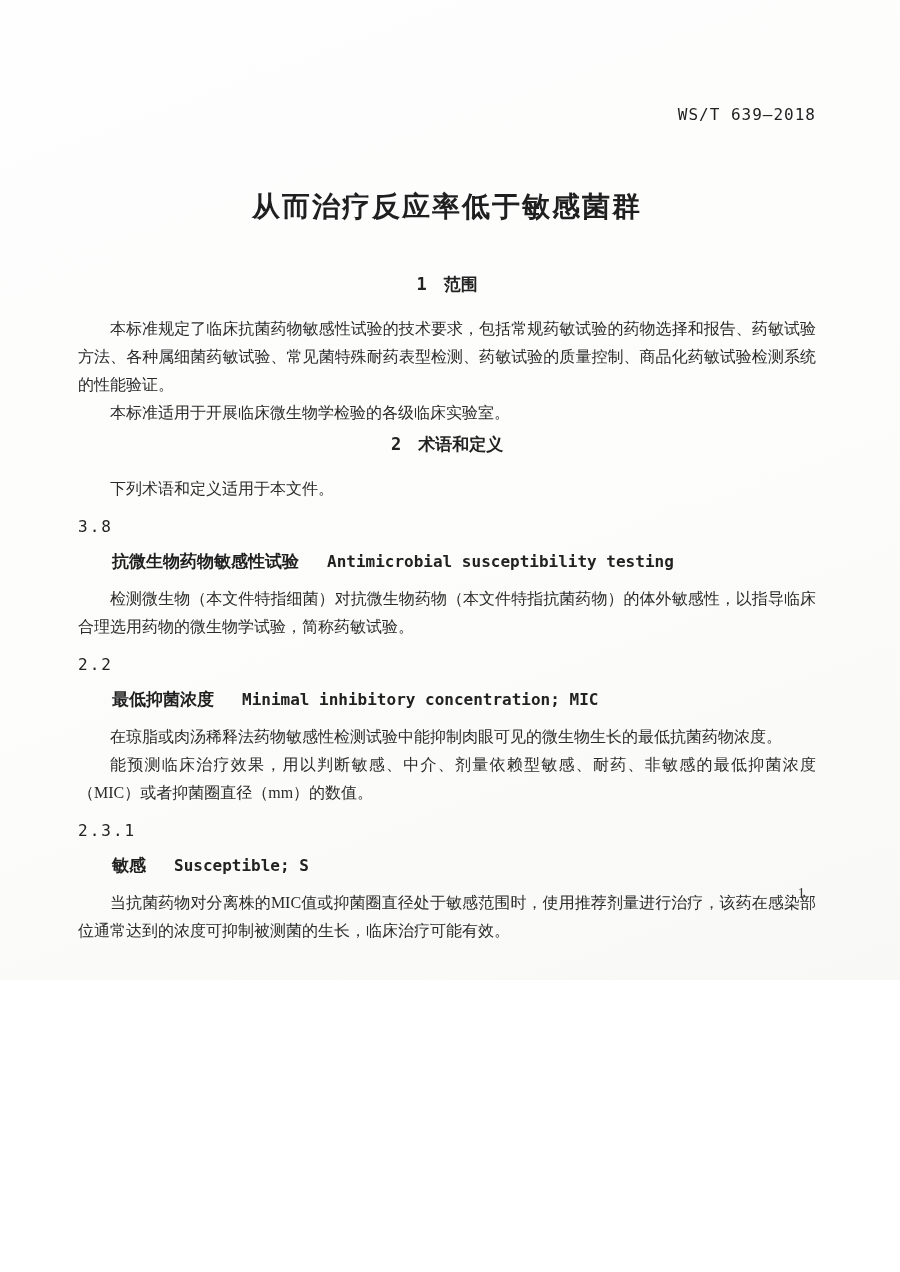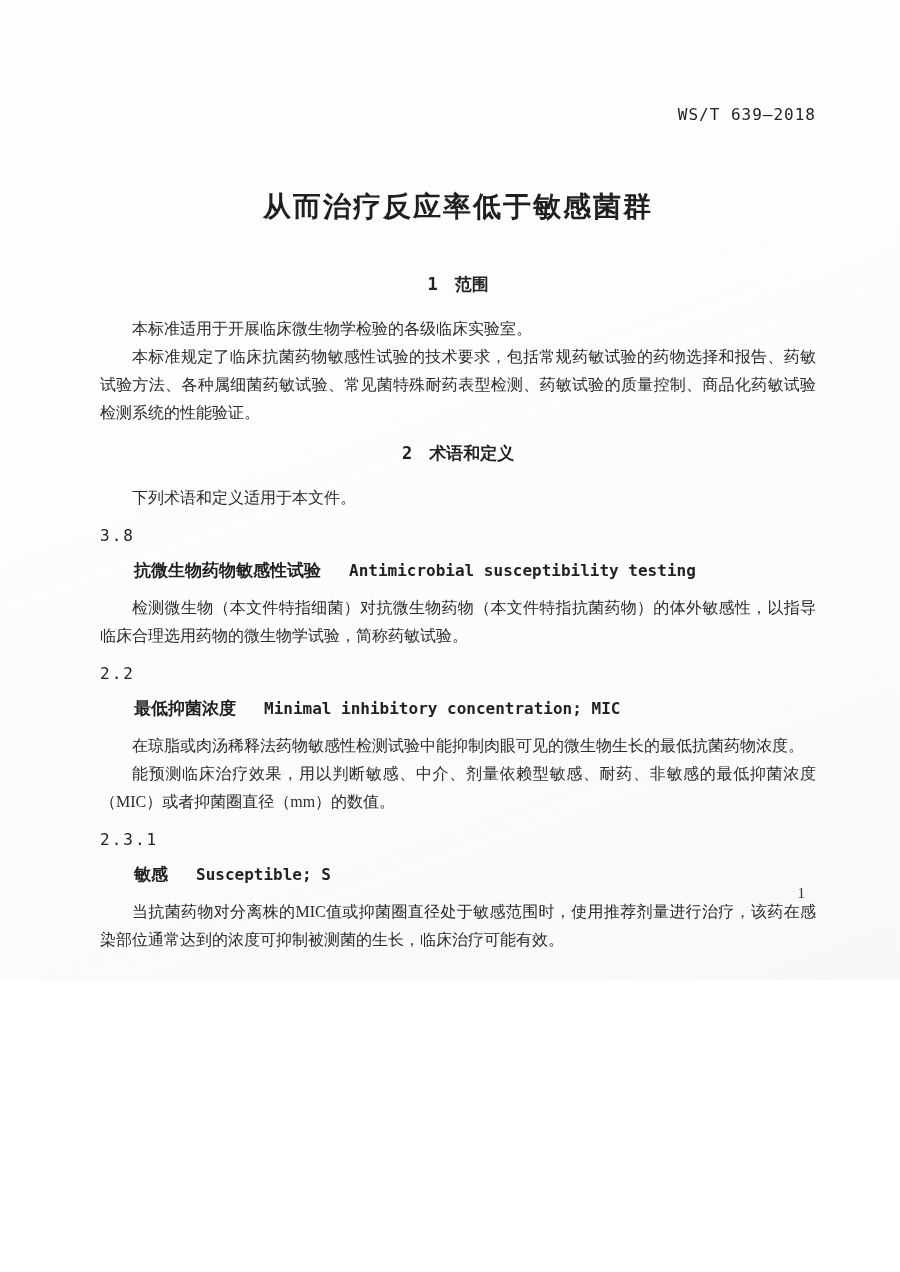--- a/index.html
+++ b/index.html
@@ -6,21 +6,21 @@
     margin: 0;
     padding: 0;
     background: #ffffff;
   }
   .page {
     position: relative;
     width: 900px;
     height: 980px;
     margin: 0 auto;
     box-sizing: border-box;
-    padding: 0 84px 0 100px;
+    padding: 0 84px 0 78px;
     background: linear-gradient(160deg, #fefefe 0%, #fcfcfb 60%, #f8f8f6 100%);
     color: #2b2b2b;
     font-family: "Liberation Serif", "DejaVu Serif", serif;
     overflow: hidden;
   }
   .doc-header {
     padding-top: 104px;
     text-align: right;
     line-height: 22px;
   }
@@ -60,21 +60,21 @@
   }
   .para {
     margin: 0;
     font-size: 16px;
     line-height: 28px;
     text-indent: 2em;
     text-align: justify;
     color: #2b2b2b;
   }
   .sec-terms {
-    margin-top: 14px;
+    margin-top: 5px;
   }
   .term-block {
     margin-top: 0;
   }
   .clause-num {
     font-family: "DejaVu Sans Mono", "Liberation Mono", monospace;
     font-size: 16px;
     line-height: 24px;
     letter-spacing: 2px;
     margin-top: 12px;
@@ -120,22 +120,22 @@
   </header>
 
   <h1 class="doc-title">从而治疗反应率低于敏感菌群</h1>
 
   <main class="content">
 
     <section class="sec">
       <div class="sec-heading">
         <span class="sec-num">1</span><span class="sec-title">范围</span>
       </div>
+      <p class="para">本标准规定了临床抗菌药物敏感性试验的技术要求，包括常规药敏试验的药物选择和报告、药敏试验方法、各种属细菌药敏试验、常见菌特殊耐药表型检测、药敏试验的质量控制、商品化药敏试验检测系统的性能验证。</p>
       <p class="para">本标准适用于开展临床微生物学检验的各级临床实验室。</p>
-      <p class="para">本标准规定了临床抗菌药物敏感性试验的技术要求，包括常规药敏试验的药物选择和报告、药敏试验方法、各种属细菌药敏试验、常见菌特殊耐药表型检测、药敏试验的质量控制、商品化药敏试验检测系统的性能验证。</p>
     </section>
 
     <section class="sec sec-terms">
       <div class="sec-heading">
         <span class="sec-num">2</span><span class="sec-title">术语和定义</span>
       </div>
       <p class="para">下列术语和定义适用于本文件。</p>
 
       <div class="term-block">
         <div class="clause-num">3.8</div>

